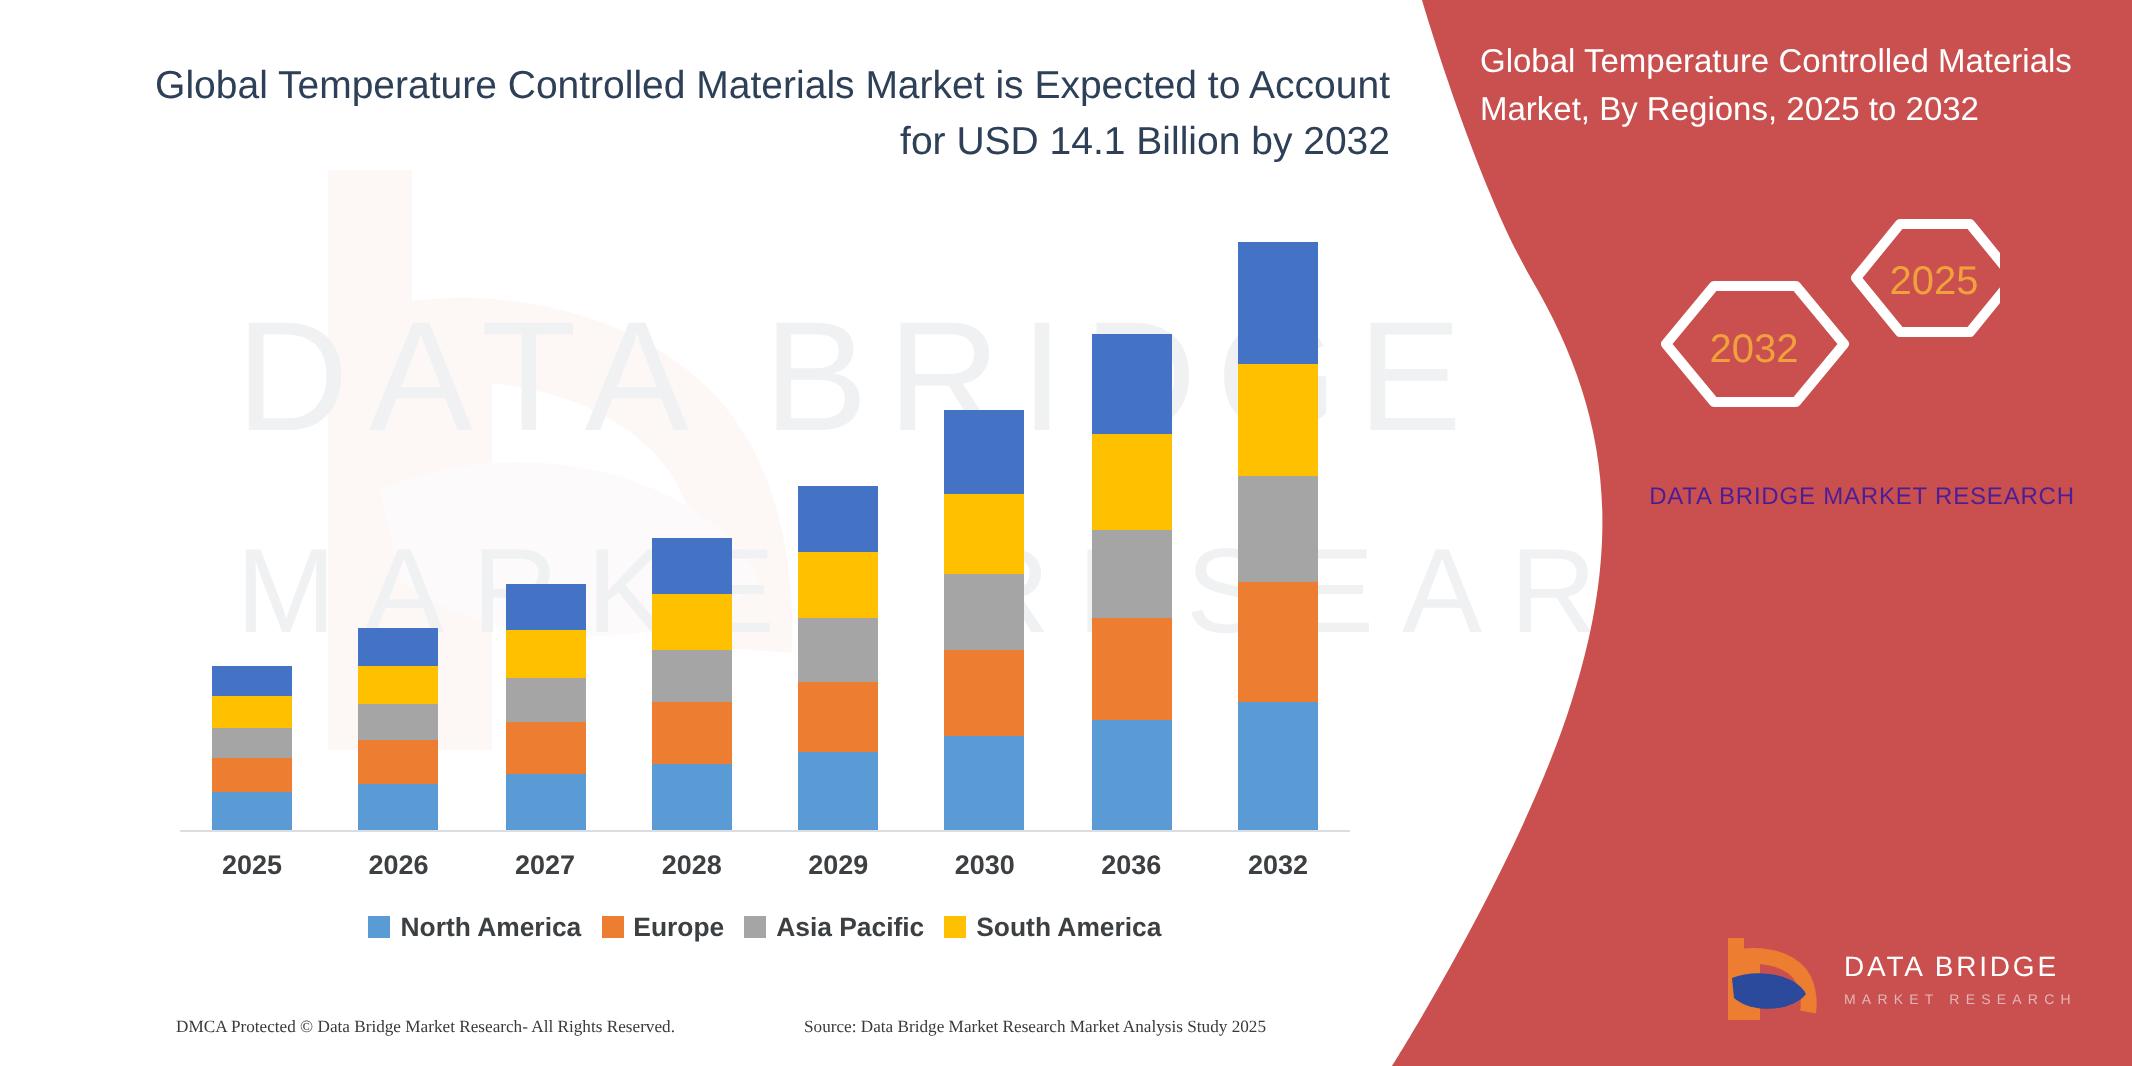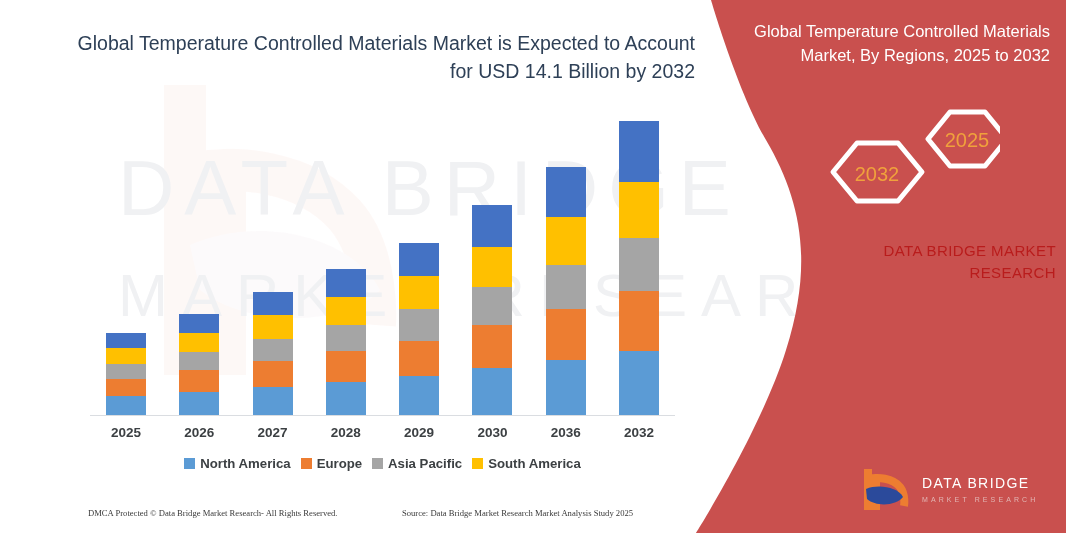--- a/index.html
+++ b/index.html
@@ -55,27 +55,27 @@
   .lg-label { font-size:13.2px; font-weight:bold; color:#3c4043; }
 
   
   .footer { position:absolute; left:0; top:508px; width:700px; }
   .f-left  { position:absolute; left:88px; top:0; font-size:8.6px; color:#3a3a3a; font-family:Liberation Serif, serif;}
   .f-right { position:absolute; left:402px; top:0; font-size:8.6px; color:#3a3a3a; font-family:"Liberation Serif", serif;}
 
   
   .rp-title {
     position:absolute; right:16px; top:20px; width:310px;
-    text-align:right; color:#ffffff; font-size:16.5px; line-height:1.45; font-weight:400;
+    text-align:left; color:#ffffff; font-size:16.5px; line-height:1.45; font-weight:400;
   }
   .hexes { position:absolute; left:820px; top:98px; width:180px; height:115px; }
   .hex-label { fill:#F0A13C; font-size:20px; font-family:"Liberation Sans", sans-serif; }
   .rp-brand {
-    position:absolute; left:806px; top:240px; width:250px; text-align:right;
-    color:#b91c1c; font-size:15px; line-height:1.45; letter-spacing:.4px;
+    position:absolute; left:806px; top:240px; width:250px; text-align:center;
+    color:#4c1d95; font-size:12px; line-height:1.45; letter-spacing:.4px;
   }
   .rp-logo { position:absolute; left:862px; top:466px; width:190px; height:48px; }
   .logo-txt1 { fill:#ffffff; font-size:14px; letter-spacing:1.4px; font-family:"Liberation Sans", sans-serif; }
   .logo-txt2 { fill:#e2b6b4; font-size:7px; letter-spacing:3.1px; font-family:"Liberation Sans", sans-serif; }
 </style>
 </head>
 <body>
 
 <div id="stage">
 

